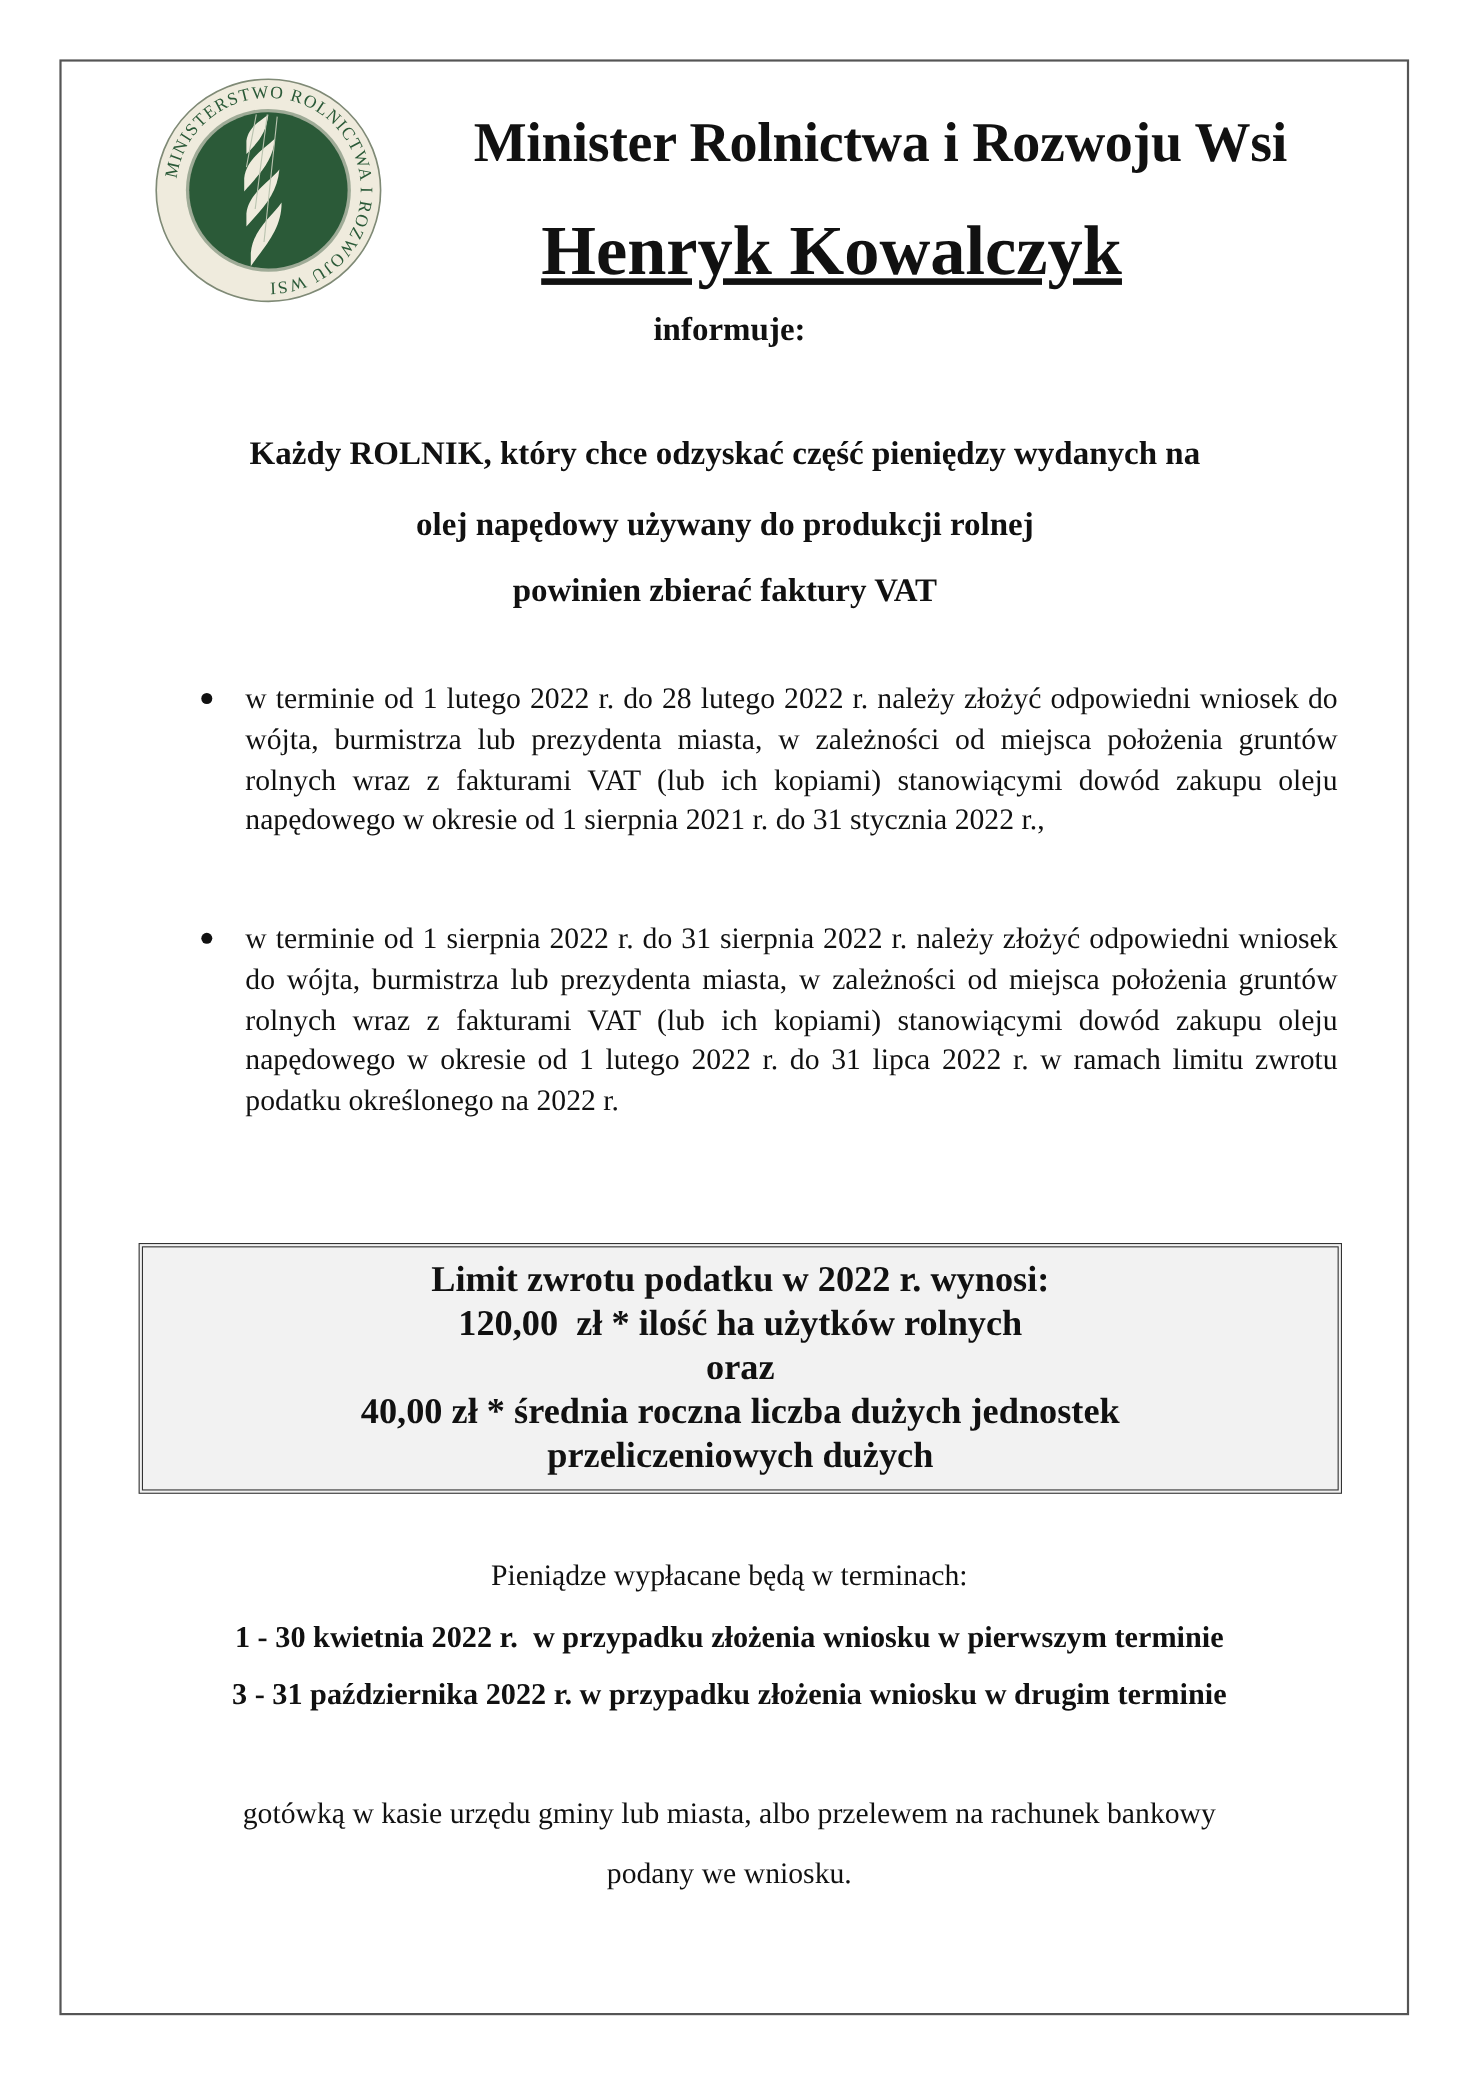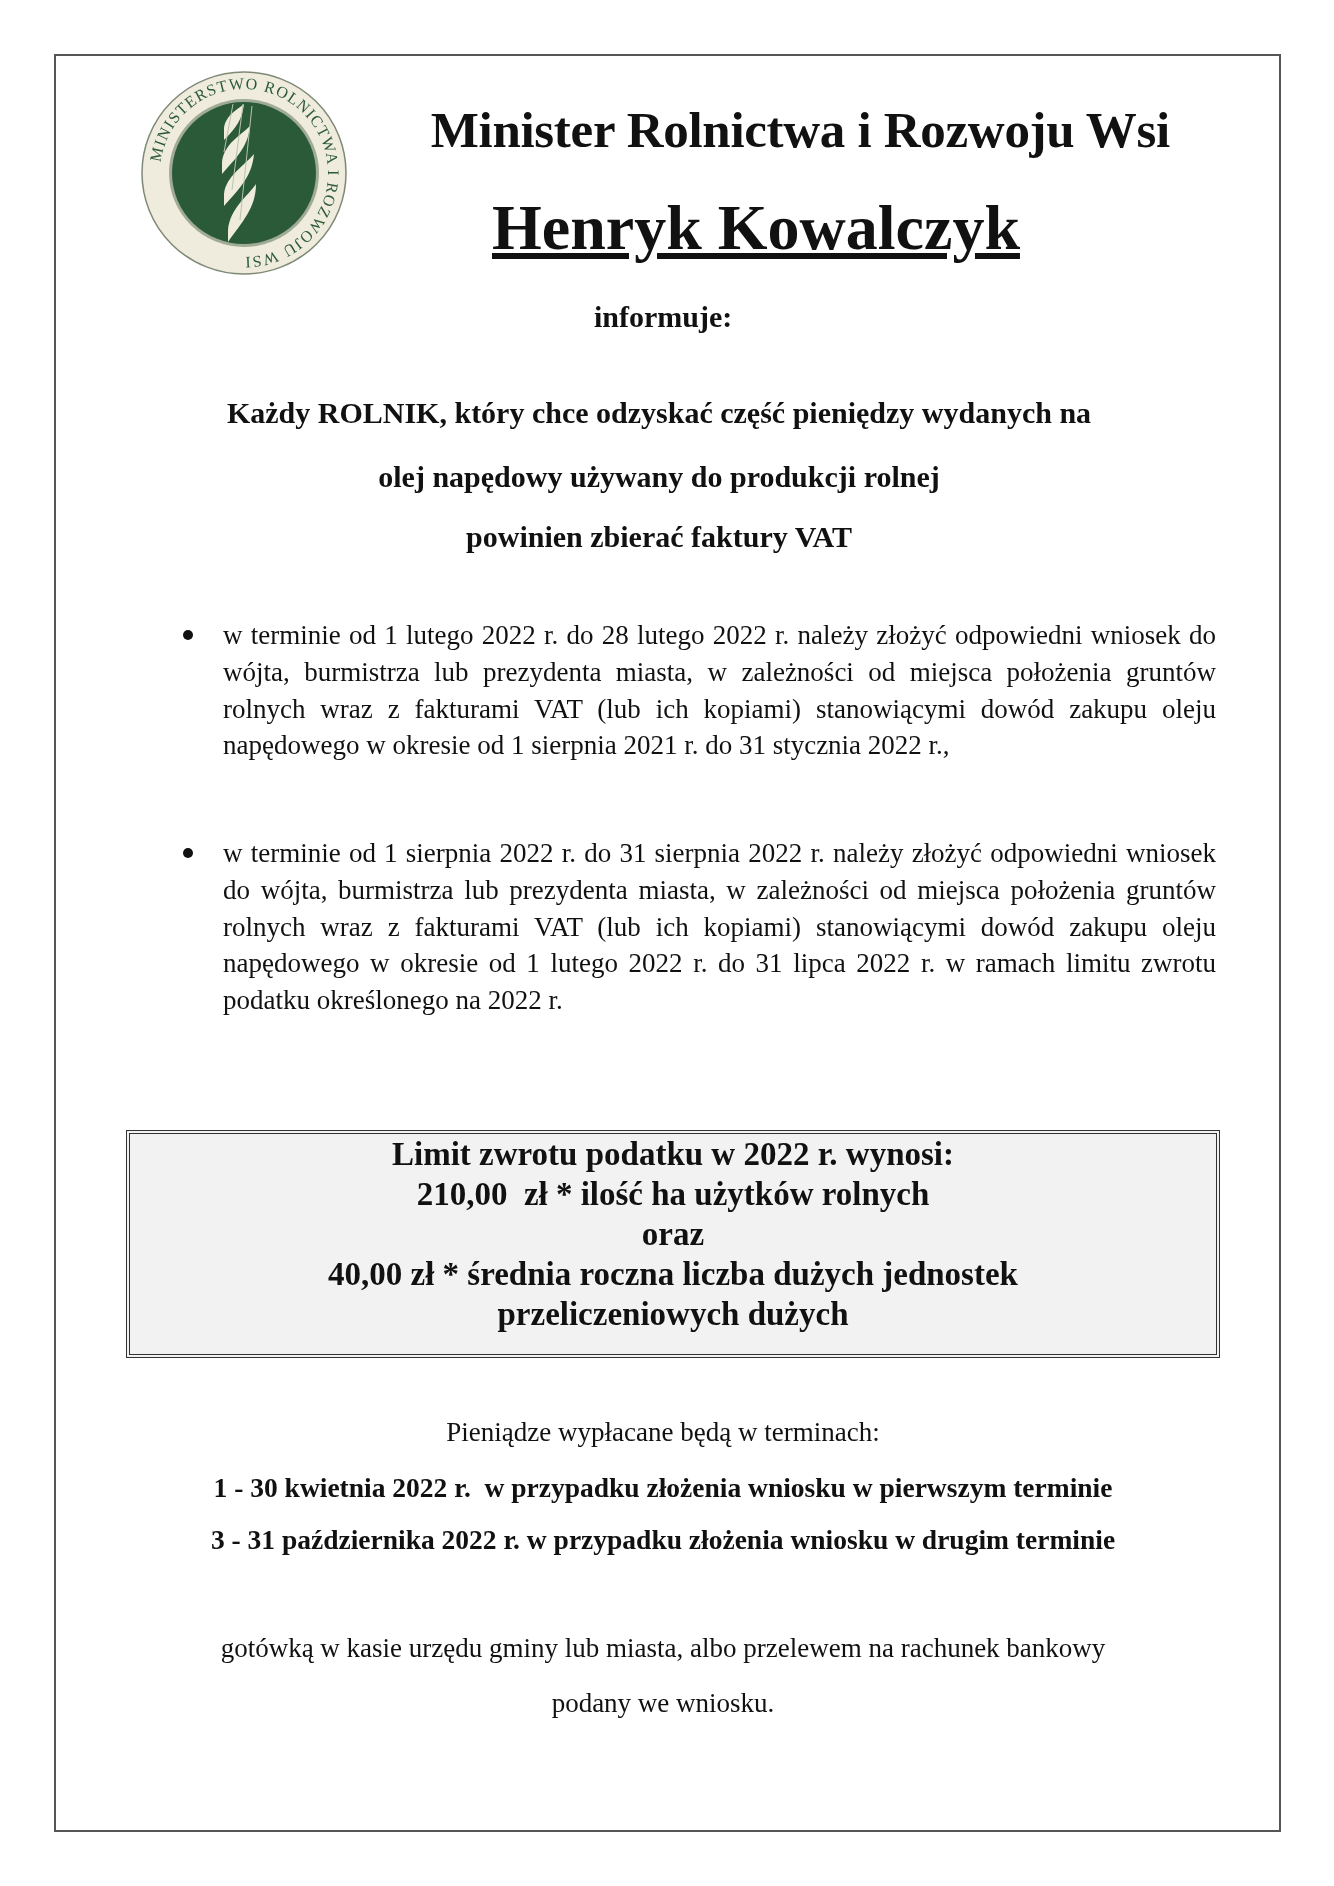--- a/index.html
+++ b/index.html
@@ -15,36 +15,36 @@
     position: absolute; left: 370px; top: 100px; width: 800px;
     font-weight: bold; font-size: 51px; line-height: 60px; white-space: nowrap;
     text-align: right; letter-spacing: -0.3px;
   }
   .minister-name {
     position: absolute; left: 492px; top: 198px;
     font-weight: bold; font-size: 64px; line-height: 60px; white-space: nowrap; text-decoration: underline;
   }
   .informs {
     position: absolute; left: 594px; top: 282px;
-    font-weight: bold; font-size: 30px; line-height: 36px; white-space: nowrap; margin-top: 17px;
+    font-weight: bold; font-size: 30px; line-height: 36px; white-space: nowrap;
   }
   .heading-line { font-weight: bold; font-size: 30px; line-height: 36px; }
   .bullets { position: absolute; left: 180px; top: 0; width: 1040px; }
   .bullet-item { position: absolute; left: 0; width: 1040px; }
   .bullet-dot {
     position: absolute; left: 3px; width: 10px; height: 10px; border-radius: 50%; background: #111;
   }
   .bullet-text {
     position: absolute; left: 43px; width: 993px;
     font-size: 27px; line-height: 36.8px; text-align: justify; white-space: normal;
   }
   .limit-box {
     position: absolute; left: 126px; top: 1130px; width: 1094px; height: 228px;
     background: #f2f2f2; border: 4px double #333;
-    display: flex; flex-direction: column; align-items: center; justify-content: flex-start;
+    display: flex; flex-direction: column; align-items: center; justify-content: center;
   }
   .limit-line { font-weight: bold; font-size: 33px; line-height: 40px; white-space: nowrap; text-align: center; }
   .pay-intro { font-size: 27px; line-height: 34px; }
   .pay-line { font-weight: bold; font-size: 27.5px; line-height: 34px; }
   .footer-line { font-size: 27px; line-height: 34px; }
 </style>
 </head>
 <body>
 
 <div class="page-frame"></div>
@@ -88,21 +88,21 @@
     <div class="bullet-text">w terminie od 1 lutego 2022 r. do 28 lutego 2022 r. należy złożyć odpowiedni wniosek do wójta, burmistrza lub prezydenta miasta, w zależności od miejsca położenia gruntów rolnych wraz z fakturami VAT (lub ich kopiami) stanowiącymi dowód zakupu oleju napędowego w okresie od 1 sierpnia 2021 r. do 31 stycznia 2022 r.,</div>
   </div>
   <div class="bullet-item" style="top:835px;">
     <span class="bullet-dot" style="top:13px;"></span>
     <div class="bullet-text">w terminie od 1 sierpnia 2022 r. do 31 sierpnia 2022 r. należy złożyć odpowiedni wniosek do wójta, burmistrza lub prezydenta miasta, w zależności od miejsca położenia gruntów rolnych wraz z fakturami VAT (lub ich kopiami) stanowiącymi dowód zakupu oleju napędowego w okresie od 1 lutego 2022 r. do 31 lipca 2022 r. w ramach limitu zwrotu podatku określonego na 2022 r.</div>
   </div>
 </div>
 
 <div class="limit-box">
   <div class="limit-line">Limit zwrotu podatku w 2022 r. wynosi:</div>
-  <div class="limit-line" style="white-space:pre;">210,00  zł * ilość ha użytków rolnych</div>
+  <div class="limit-line" style="white-space:pre;">120,00  zł * ilość ha użytków rolnych</div>
   <div class="limit-line">oraz</div>
   <div class="limit-line">40,00 zł * średnia roczna liczba dużych jednostek</div>
   <div class="limit-line">przeliczeniowych dużych</div>
 </div>
 
 <div class="abs pay-intro" style="top:1415px; left:-4px;">Pieniądze wypłacane będą w terminach:</div>
 <div class="abs pay-line" style="top:1471px; left:-4px; white-space:pre;">1 - 30 kwietnia 2022 r.  w przypadku złożenia wniosku w pierwszym terminie</div>
 <div class="abs pay-line" style="top:1523px; left:-4px;">3 - 31 października 2022 r. w przypadku złożenia wniosku w drugim terminie</div>
 
 <div class="abs footer-line" style="top:1631px; left:-4px;">gotówką w kasie urzędu gminy lub miasta, albo przelewem na rachunek bankowy</div>

